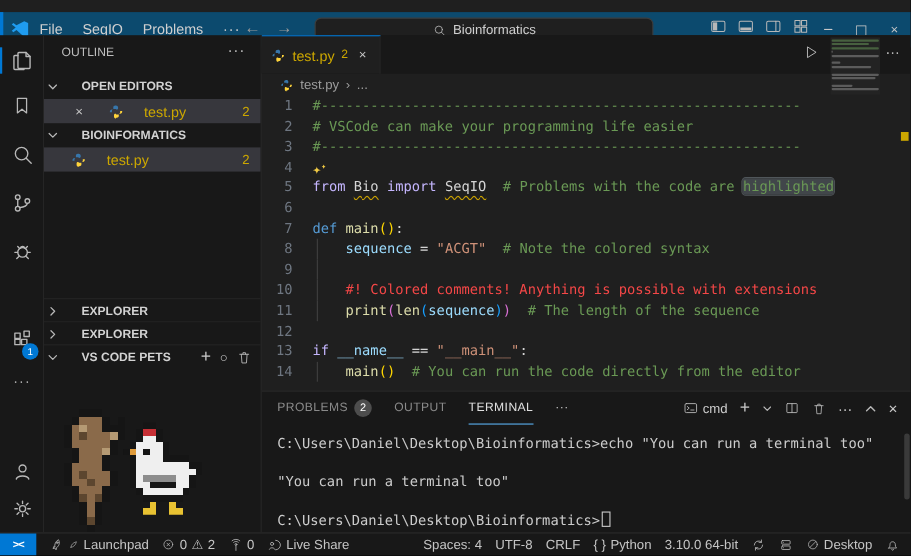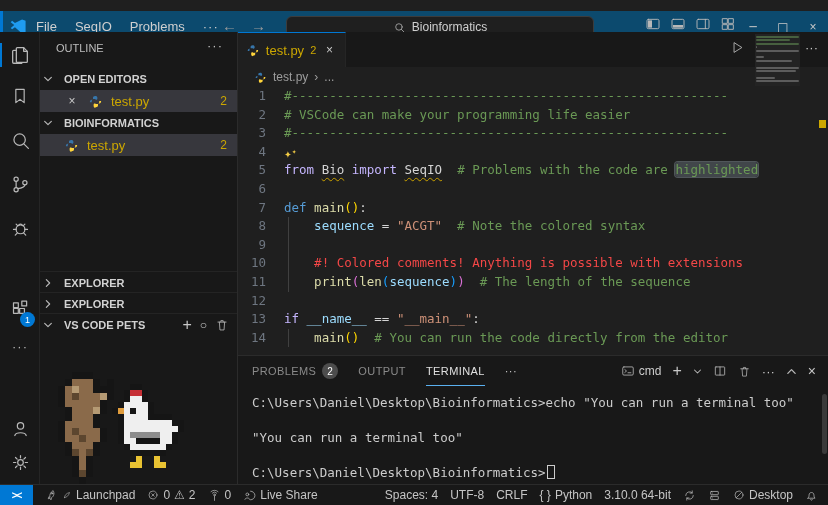--- a/index.html
+++ b/index.html
@@ -32,21 +32,21 @@
   .act-indicator{position:absolute;left:0;width:2px;background:#0078d4}
   .act-badge{position:absolute;width:15px;height:15px;border-radius:50%;background:#0078d4;color:#fff;
              font-size:9px;display:flex;align-items:center;justify-content:center}
   .act-more{color:#b8b8b8;font-size:13px;letter-spacing:1px}
 
   
   .sidebar{position:absolute;left:40px;top:32px;width:198px;bottom:21px;background:#181818;
            border-right:1px solid #2b2b2b;overflow:hidden}
   .sb-title{position:absolute;left:16px;top:10px;font-size:11px;color:#bdbdbd}
   .sb-title-more{position:absolute;right:14px;top:6px;color:#c2c2c2;letter-spacing:1px}
-  .sb-row{position:absolute;left:0;width:100%;height:22px;display:flex;align-items:center;gap:8px}
+  .sb-row{position:absolute;left:0;width:100%;height:22px;display:flex;align-items:center;gap:18px}
   .sb-head{font-weight:bold;font-size:11px;color:#d2d2d2}
   .sb-sep{border-top:1px solid #242424}
   .sel{background:#37373d}
   .chev{width:16px;height:16px;flex:0 0 16px;display:flex;align-items:center;justify-content:center}
   .fname{color:#cca700}
   .fbadge{position:absolute;right:10px;color:#cca700;font-size:12px}
   .closex{color:#c8c8c8;font-size:12px;width:16px;text-align:center}
   .pets-actions{position:absolute;right:8px;display:flex;gap:8px;align-items:center;color:#c8c8c8}
   .pet{position:absolute}
 

